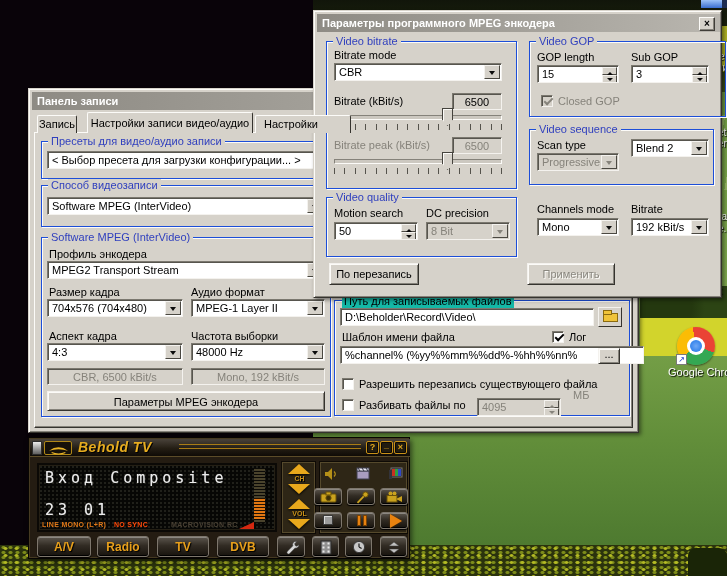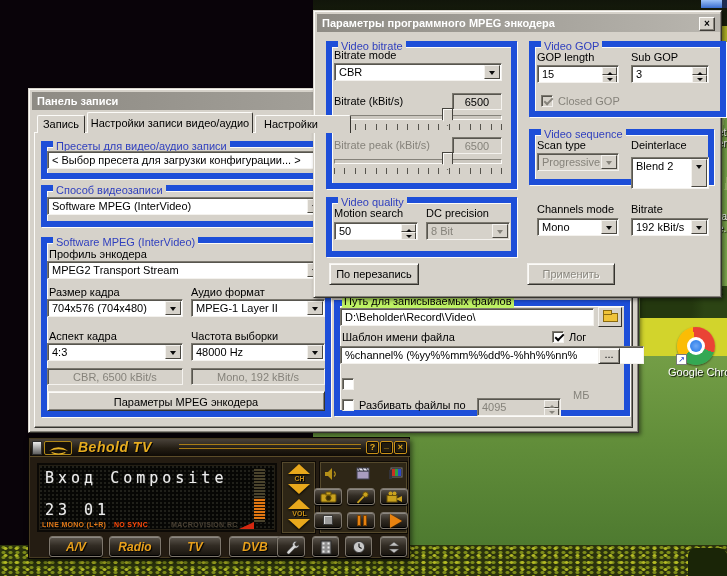--- a/index.html
+++ b/index.html
@@ -27,21 +27,21 @@
   .chrome-ball::before { content:""; position:absolute; left:10px; top:10px; width:18px; height:18px; border-radius:50%; background:#fff; }
   .chrome-ball::after { content:""; position:absolute; left:13px; top:13px; width:12px; height:12px; border-radius:50%; background:radial-gradient(#6fa8f5,#1a73e8); }
   .shortcut-badge { width:11px; height:11px; background:#fff; border:1px solid #7a7a7a; font-size:8px; line-height:9px; color:#1a3cc8; text-align:center; }
   .icon-label { color:#fff; font-size:11px; text-shadow:1px 1px 1px #000; white-space:nowrap; overflow:hidden; }
 
   
   .w3d { background:#d6d2ca; border:1px solid; border-color:#d8d4cc #35332e #35332e #d8d4cc;
          box-shadow:inset 1px 1px 0 #fcfbf8, inset -1px -1px 0 #85827a, 2px 2px 4px rgba(0,0,0,.45); }
   .tbar { background:linear-gradient(90deg,#8e8b84,#b9b6af); color:#fff; font-weight:700; padding:3px 4px 0 5px; height:18px; white-space:nowrap; overflow:hidden; }
   .tclose { width:16px; height:14px; background:#d6d2ca; border:1px solid; border-color:#fcfbf8 #403e39 #403e39 #fcfbf8; box-shadow:inset -1px -1px 0 #85827a; text-align:center; line-height:12px; font-size:10px; font-weight:700; color:#000; }
-  .grp { border:6px solid #1d4ed8; box-shadow:1px 1px 0 #fcfbf8, inset 1px 1px 0 #fcfbf8; }
+  .grp { border:1px solid #1d4ed8; box-shadow:1px 1px 0 #fcfbf8, inset 1px 1px 0 #fcfbf8; }
   .leg { position:absolute; top:-7px; left:6px; background:#d6d2ca; padding:0 3px; color:#2f3fbe; line-height:13px; white-space:nowrap; }
   .lbl { line-height:13px; white-space:nowrap; }
   .lbl.gray, .dis { color:#86837b; }
   .fld { background:#fff; border:1px solid; border-color:#7b786f #f4f2ee #f4f2ee #7b786f; box-shadow:inset 1px 1px 0 #57554e; padding:2px 4px 0; white-space:nowrap; overflow:hidden; }
   .fld.dis { background:#d6d2ca; color:#86837b; }
   .fld.ctr { text-align:center; }
   .ca { position:absolute; top:1px; right:1px; bottom:1px; width:16px; background:#d6d2ca; border:1px solid; border-color:#f4f2ee #4a4841 #4a4841 #f4f2ee; }
   .ca i { display:block; width:0; height:0; margin:5px auto 0; border:3px solid transparent; border-top:4px solid #0c0c0c; }
   .dis .ca i { border-top-color:#86837b; }
   .sp { position:absolute; right:1px; width:15px; height:8px; background:#d6d2ca; border:1px solid; border-color:#f4f2ee #4a4841 #4a4841 #f4f2ee; }
@@ -75,21 +75,21 @@
   .sk-panel { background:#2e2616; border:1px solid #0e0a05; box-shadow:inset 0 0 0 1px #55492c; }
   .led { background-color:#070705; background-image:radial-gradient(#20201a 28%, transparent 30%); background-size:4px 4px; border:2px solid #0b0906; box-shadow:inset 0 0 0 1px #241f14; }
   .dottxt { font-family:"DejaVu Sans Mono",monospace; color:#ececec; font-size:15px; letter-spacing:4px; white-space:nowrap; text-shadow:0 0 1px rgba(255,255,255,.4); }
   .ledstat { font-size:7px; font-weight:700; letter-spacing:.3px; white-space:nowrap; }
   .vbar { background:#4a432c; background-image:repeating-linear-gradient(180deg, rgba(0,0,0,.85) 0 1px, transparent 1px 3px); }
   .vbar-hot { background:#e27712; background-image:repeating-linear-gradient(180deg, rgba(0,0,0,.85) 0 1px, transparent 1px 3px); }
   .gtri-up { width:0; height:0; border:11px solid transparent; border-top:none; border-bottom:10px solid #e8a81c; filter:drop-shadow(0 1px 1px #000); }
   .gtri-dn { width:0; height:0; border:11px solid transparent; border-bottom:none; border-top:10px solid #e8a81c; filter:drop-shadow(0 1px 1px #000); }
   .glabel { color:#c89018; font-size:7px; font-weight:700; text-align:center; text-shadow:1px 1px 0 #000; }
   .skbtn { background:linear-gradient(180deg,#5c564e 0,#322c24 45%,#17130d 100%); border:1px solid #7d766c; border-radius:3px; box-shadow:inset 0 1px 0 rgba(255,255,255,.3), inset 0 -1px 0 #000, 0 1px 1px #000; }
-  .skbtn-txt { color:#e8a01c; font-weight:700; font-style:italic; font-size:12px; text-align:center; text-shadow:1px 1px 1px #000; padding-top:3px;margin-left:12px; }
+  .skbtn-txt { color:#e8a01c; font-weight:700; font-size:12px; text-align:center; text-shadow:1px 1px 1px #000; padding-top:3px; }
   .stop-sq { width:10px; height:10px; background:#9c9c9c; border:1px solid #3a3a3a; box-shadow:inset 1px 1px 0 #d8d8d8; }
   .pause-bar { width:4px; height:11px; background:#e8820f; border:1px solid #7a4204; }
   .play-tri { width:0; height:0; border:7px solid transparent; border-right:none; border-left:12px solid #e8820f; filter:drop-shadow(0 0 1px #5a3000); }
   .wedge { width:0; height:0; border-left:15px solid transparent; border-bottom:7px solid #d42810; }
   svg { display:block; }
 </style>
 </head>
 <body>
 
 <div class="screen">
@@ -115,21 +115,21 @@
 
   <div class="a" style="left:676px;top:327px;width:51px;height:53px">
     <div class="a chrome-ball" style="left:1px;top:0"></div>
     <div class="a shortcut-badge" style="left:0;top:27px">↗</div>
   </div>
   <div class="a icon-label" style="left:668px;top:366px;width:59px">Google Chro</div>
 
   <div class="a w3d" style="left:28px;top:88px;width:611px;height:345px">
     <div class="a tbar" style="left:3px;top:3px;width:605px"><span>Панель записи</span></div>
 
-    <div class="a tab" style="left:8px;top:26px;width:48px;height:18px;z-index:2">Запись</div>
+    <div class="a tab" style="left:8px;top:26px;width:40px;height:18px;z-index:2">Запись</div>
     <div class="a tab sel" style="left:58px;top:23px;width:166px;height:21px">Настройки записи видео/аудио</div>
     <div class="a tab" style="left:226px;top:26px;width:96px;height:18px;z-index:2;text-align:left;padding-left:8px">Настройки</div>
     <div class="a page" style="left:5px;top:43px;width:599px;height:296px"></div>
 
     <div class="a grp" style="left:12px;top:52px;width:290px;height:38px">
       <span class="leg">Пресеты для видео/аудио записи</span>
     </div>
     <div class="a fld" style="left:18px;top:62px;width:280px;height:18px">&lt; Выбор пресета для загрузки конфигурации... &gt;</div>
 
     <div class="a grp" style="left:12px;top:96px;width:290px;height:42px">
@@ -160,31 +160,32 @@
           <i></i>
         </span></div>
     <div class="a fld" style="left:162px;top:254px;width:134px;height:18px"><span>48000 Hz</span><span class="ca">
           <i></i>
         </span></div>
     <div class="a fld dis ctr" style="left:18px;top:279px;width:136px;height:17px">CBR, 6500 kBit/s</div>
     <div class="a fld dis ctr" style="left:162px;top:279px;width:134px;height:17px">Mono, 192 kBit/s</div>
     <div class="a btn" style="left:18px;top:302px;width:278px;height:20px">Параметры MPEG энкодера</div>
 
     <div class="a grp" style="left:305px;top:211px;width:296px;height:116px"></div>
-    <div class="a lbl" style="left:313px;top:206px;background:#bef264;padding:0 2px">Путь для записываемых файлов</div>
+    <div class="a lbl" style="left:313px;top:206px;background:#14b8a6;padding:0 2px">Путь для записываемых файлов</div>
     <div class="a fld" style="left:311px;top:219px;width:254px;height:18px">D:\Beholder\Record\Video\</div>
     <div class="a folderbtn" style="left:569px;top:218px;width:24px;height:20px">
         <span class="folder"></span>
       </div>
     <div class="a lbl" style="left:313px;top:242px">Шаблон имени файла</div>
     <div class="a cb checked" style="left:523px;top:242px"></div>
     <div class="a lbl" style="left:540px;top:242px">Лог</div>
     <div class="a fld" style="left:311px;top:257px;width:304px;height:18px">%channel% (%yy%%mm%%dd%-%hh%%nn%</div>
     <div class="a btn" style="left:569px;top:259px;width:22px;height:16px;padding-top:0;line-height:10px">...</div>
     <div class="a cb" style="left:313px;top:289px"></div>
+    <div class="a lbl" style="left:330px;top:289px">Разрешить перезапись существующего файла</div>
     <div class="a cb" style="left:313px;top:310px"></div>
     <div class="a lbl" style="left:330px;top:310px">Разбивать файлы по</div>
     <div class="a fld dis" style="left:448px;top:309px;width:84px;height:18px"><span>4095</span><span class="sp up">
           <i class="u"></i>
         </span><span class="sp dn">
           <i class="d"></i>
         </span></div>
     <div class="a lbl gray" style="left:544px;top:300px">МБ</div>
   </div>
 
@@ -243,21 +244,21 @@
     <div class="a lbl gray" style="left:244px;top:84px">Closed GOP</div>
 
     <div class="a grp" style="left:215px;top:118px;width:185px;height:56px">
       <span class="leg">Video sequence</span>
     </div>
     <div class="a lbl" style="left:223px;top:128px">Scan type</div>
     <div class="a lbl" style="left:317px;top:128px">Deinterlace</div>
     <div class="a fld dis" style="left:223px;top:142px;width:82px;height:18px"><span>Progressive</span><span class="ca">
           <i style="border-top-color:#86837b"></i>
         </span></div>
-    <div class="a fld" style="left:317px;top:146px;width:78px;height:32px"><span>Blend 2</span><span class="ca">
+    <div class="a fld" style="left:317px;top:128px;width:78px;height:18px"><span>Blend 2</span><span class="ca">
           <i></i>
         </span></div>
 
     <div class="a lbl" style="left:223px;top:192px">Channels mode</div>
     <div class="a lbl" style="left:317px;top:192px">Bitrate</div>
     <div class="a fld" style="left:223px;top:207px;width:82px;height:18px"><span>Mono</span><span class="ca">
           <i></i>
         </span></div>
     <div class="a fld" style="left:317px;top:207px;width:78px;height:18px"><span>192 kBit/s</span><span class="ca">
           <i></i>

